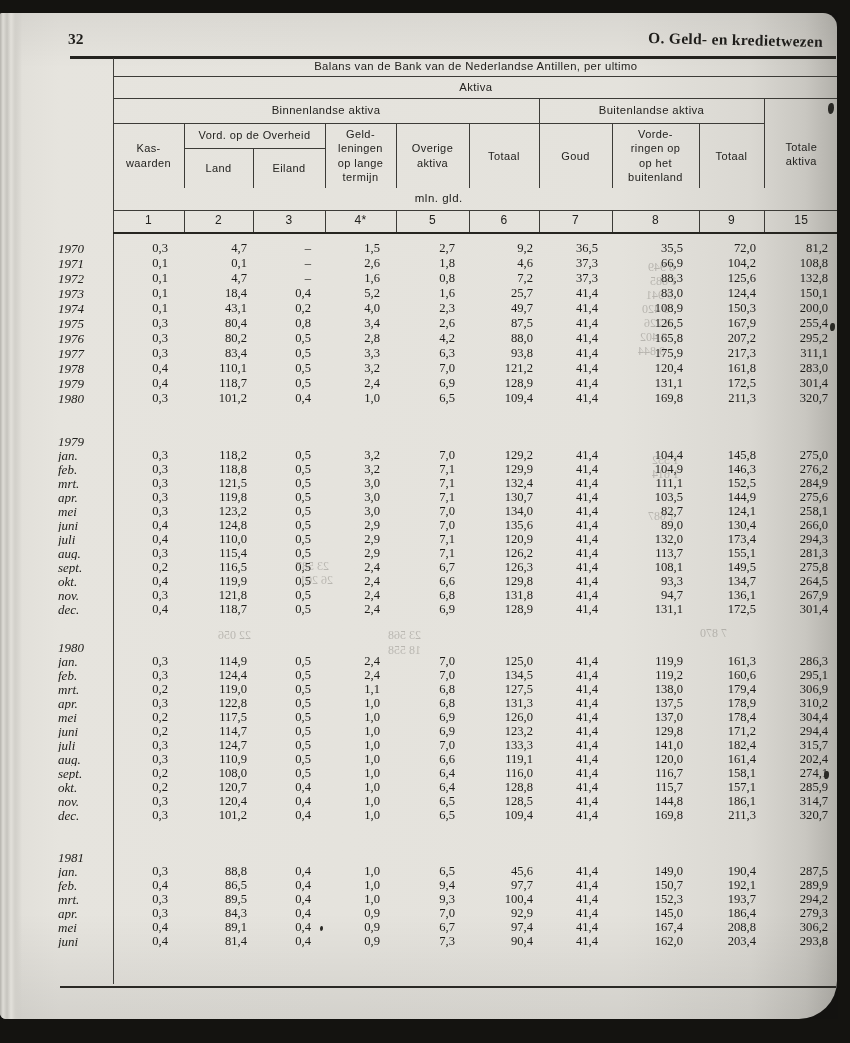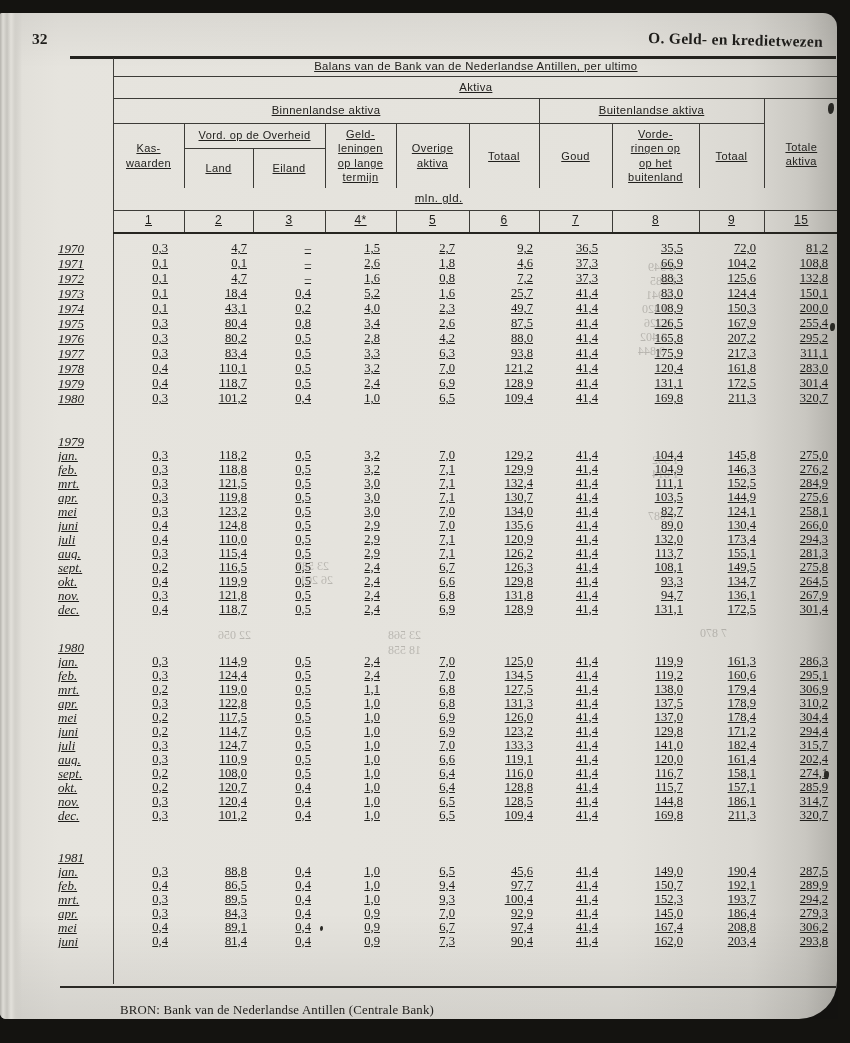--- a/index.html
+++ b/index.html
@@ -19,32 +19,31 @@
   .left-edge{
     position:absolute;left:0;top:0;width:22px;height:100%;
     background:linear-gradient(90deg,#b4b2ac 0,#dedcd6 3px,#c6c4be 7px,#e2e0da 11px,#d2d0ca 15px,rgba(210,208,202,0) 22px);
   }
   .bar-top{position:absolute;left:0;top:0;width:850px;height:13px;background:#141310;}
   .bar-bottom{position:absolute;left:0;top:1019px;width:850px;height:24px;background:#141310;}
   .bar-right{position:absolute;right:0;top:0;width:12px;height:1043px;background:#141310;}
   .speck{position:absolute;background:#2a2925;border-radius:50% 40% 55% 45%;}
 
   
-  .page-number{position:absolute;left:32px;top:17px;font-size:15.5px;font-weight:bold;color:#1f1e1b;}
+  .page-number{position:absolute;left:68px;top:17px;font-size:15.5px;font-weight:bold;color:#1f1e1b;}
   .chapter{position:absolute;right:14px;top:16px;font-size:15.5px;font-weight:bold;color:#1f1e1b;
     transform:rotate(1.3deg);transform-origin:left bottom;letter-spacing:0.3px;}
   .rule-top{position:absolute;left:70px;top:43px;width:766px;height:2.6px;background:#23221e;}
   .rule-bottom{position:absolute;left:60px;top:973px;width:776px;height:2.4px;background:#2a2925;}
 
   
   table.balans{
     position:absolute;left:57px;top:45px;width:781px;
     border-collapse:collapse;table-layout:fixed;
     color:#21201d;
-    text-decoration:underline;
   }
   table.balans td{padding:0;overflow:hidden;}
   .lbl{border-right:1px solid #403f3b;}
   thead td{font-family:"Liberation Sans", sans-serif;font-size:11.3px;line-height:1.3;
     text-align:center;vertical-align:middle;color:#23221f;letter-spacing:0.4px;}
   .bd-b{border-bottom:1px solid #3c3b37;}
   .bd-r{border-right:1px solid #3c3b37;text-align:center;}
   .colhead{white-space:pre-line;font-size:11px;}
   .pad-up{padding-bottom:12px;}
   .numrow td{font-size:12px;}
@@ -718,21 +717,20 @@
           <td class="num">203,4</td>
           <td class="num">293,8</td>
         </tr>
         <tr style="height: 36px;">
           <td class="lbl"></td>
           <td colspan="10"></td>
         </tr>
       </tbody>
   </table>
 
-  <div class="source">BRON:  Bank van de Nederlandse Antillen (Centrale Bank)</div>
 
   <div class="speck" style="left:828px;top:90px;width:6px;height:11px;"></div>
   <div class="speck" style="left:830px;top:310px;width:5px;height:8px;"></div>
   <div class="speck" style="left:824px;top:758px;width:5px;height:8px;"></div>
   <div class="speck" style="left:320px;top:913px;width:3px;height:5px;"></div>
 <span class="ghost" style="left: 648px; top: 247px;">8 949</span>
     <span class="ghost" style="left: 650px; top: 261px;">1 885</span>
     <span class="ghost" style="left: 646px; top: 275px;">9 941</span>
     <span class="ghost" style="left: 642px; top: 289px;">9 420</span>
     <span class="ghost" style="left: 644px; top: 303px;">8 226</span>

